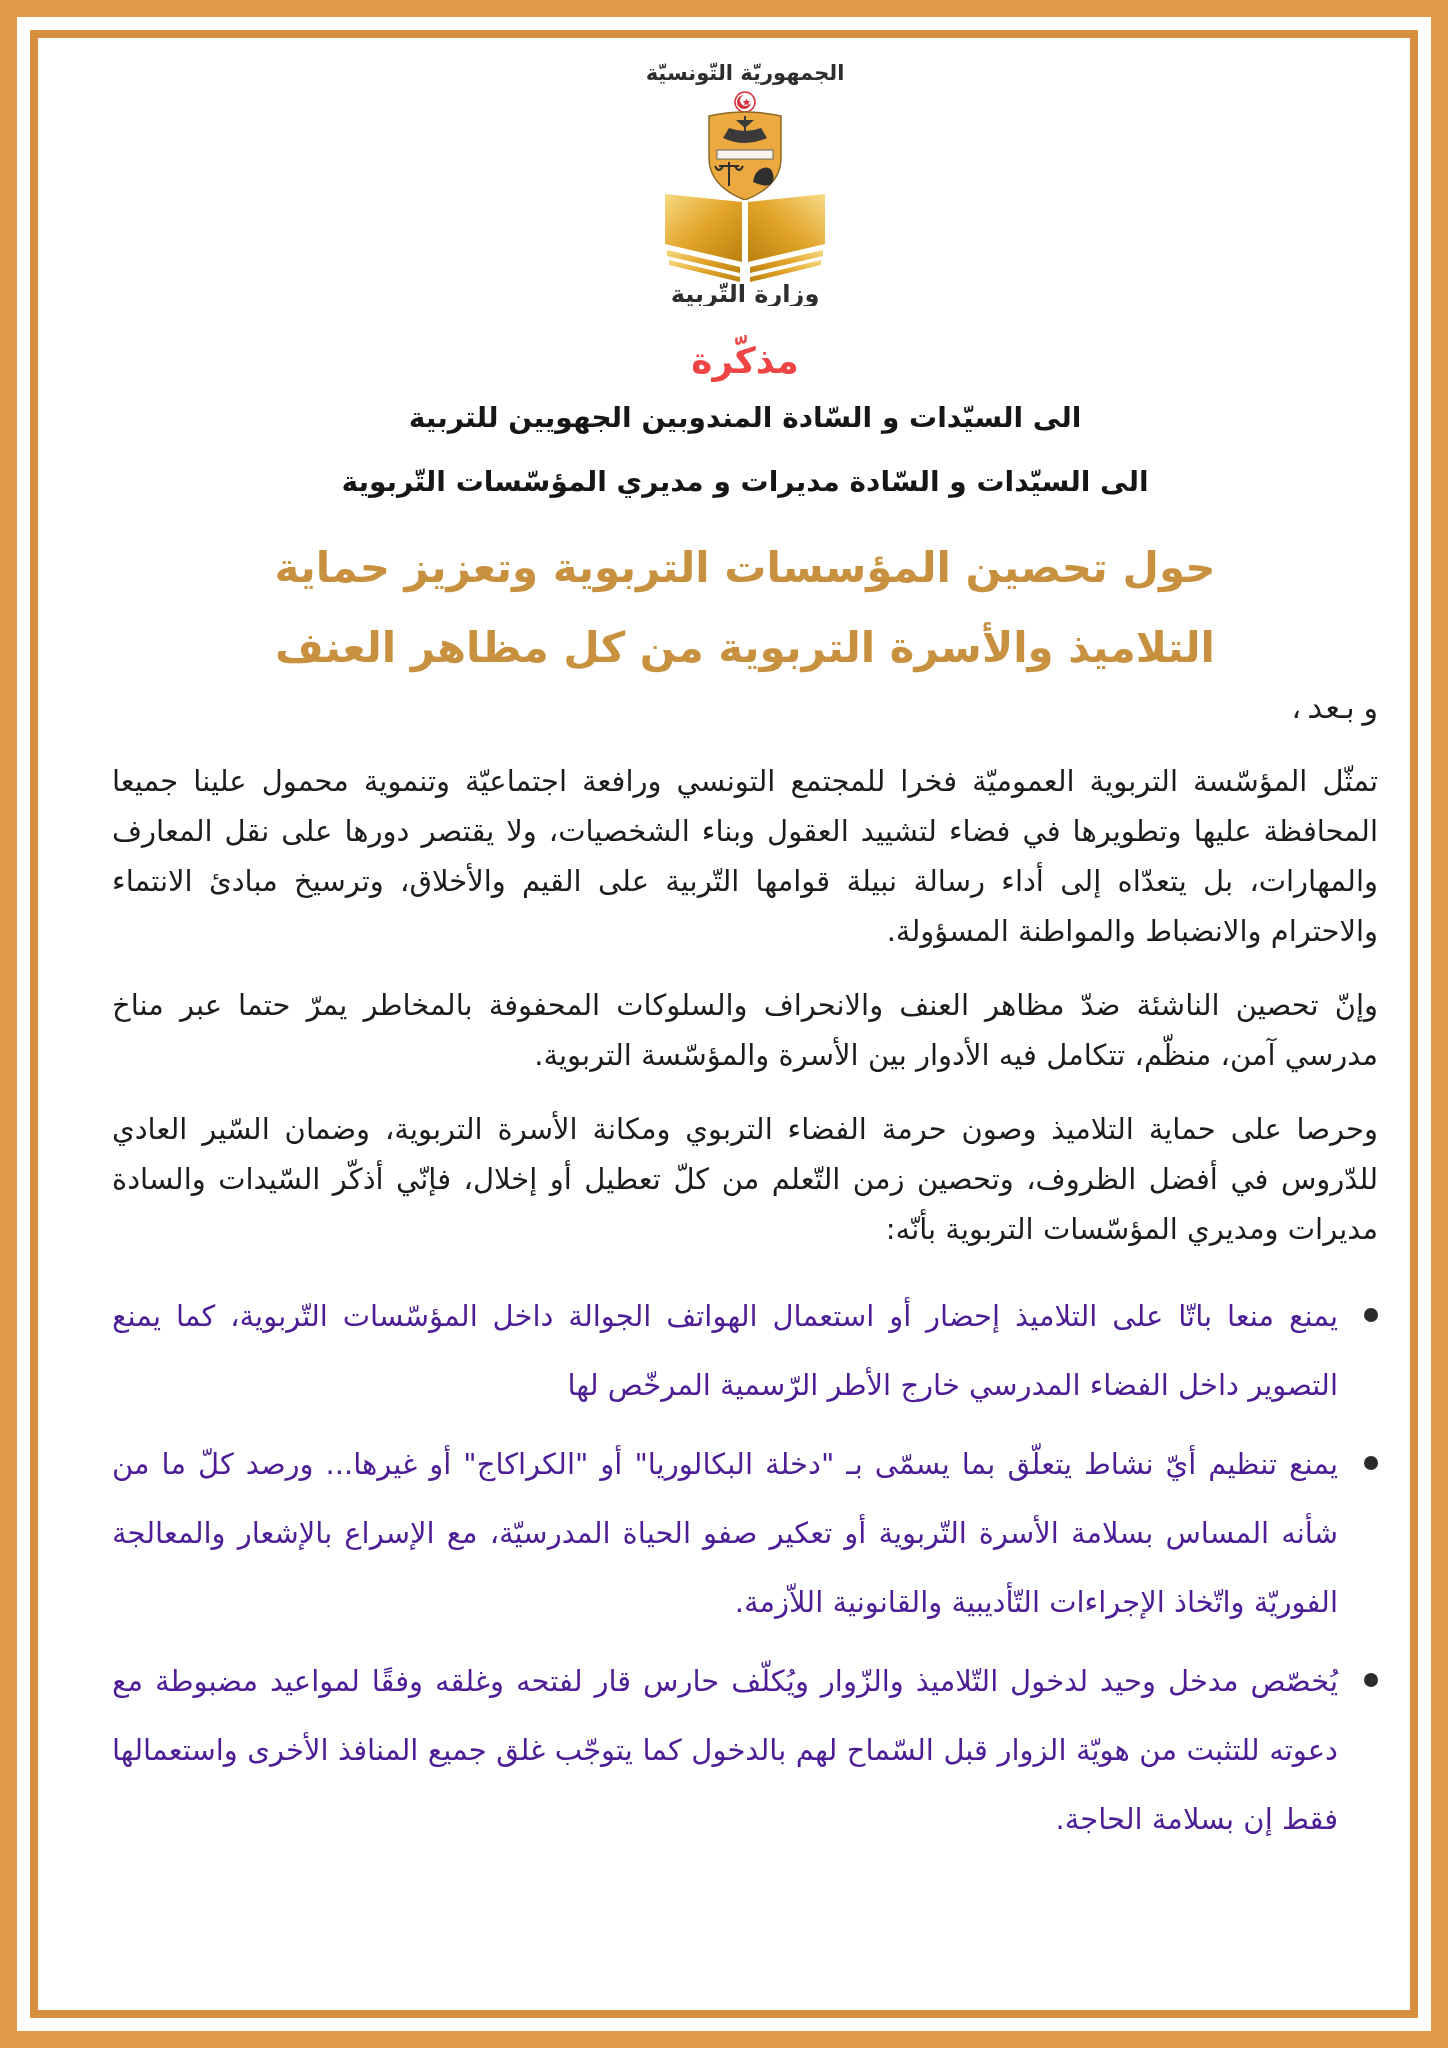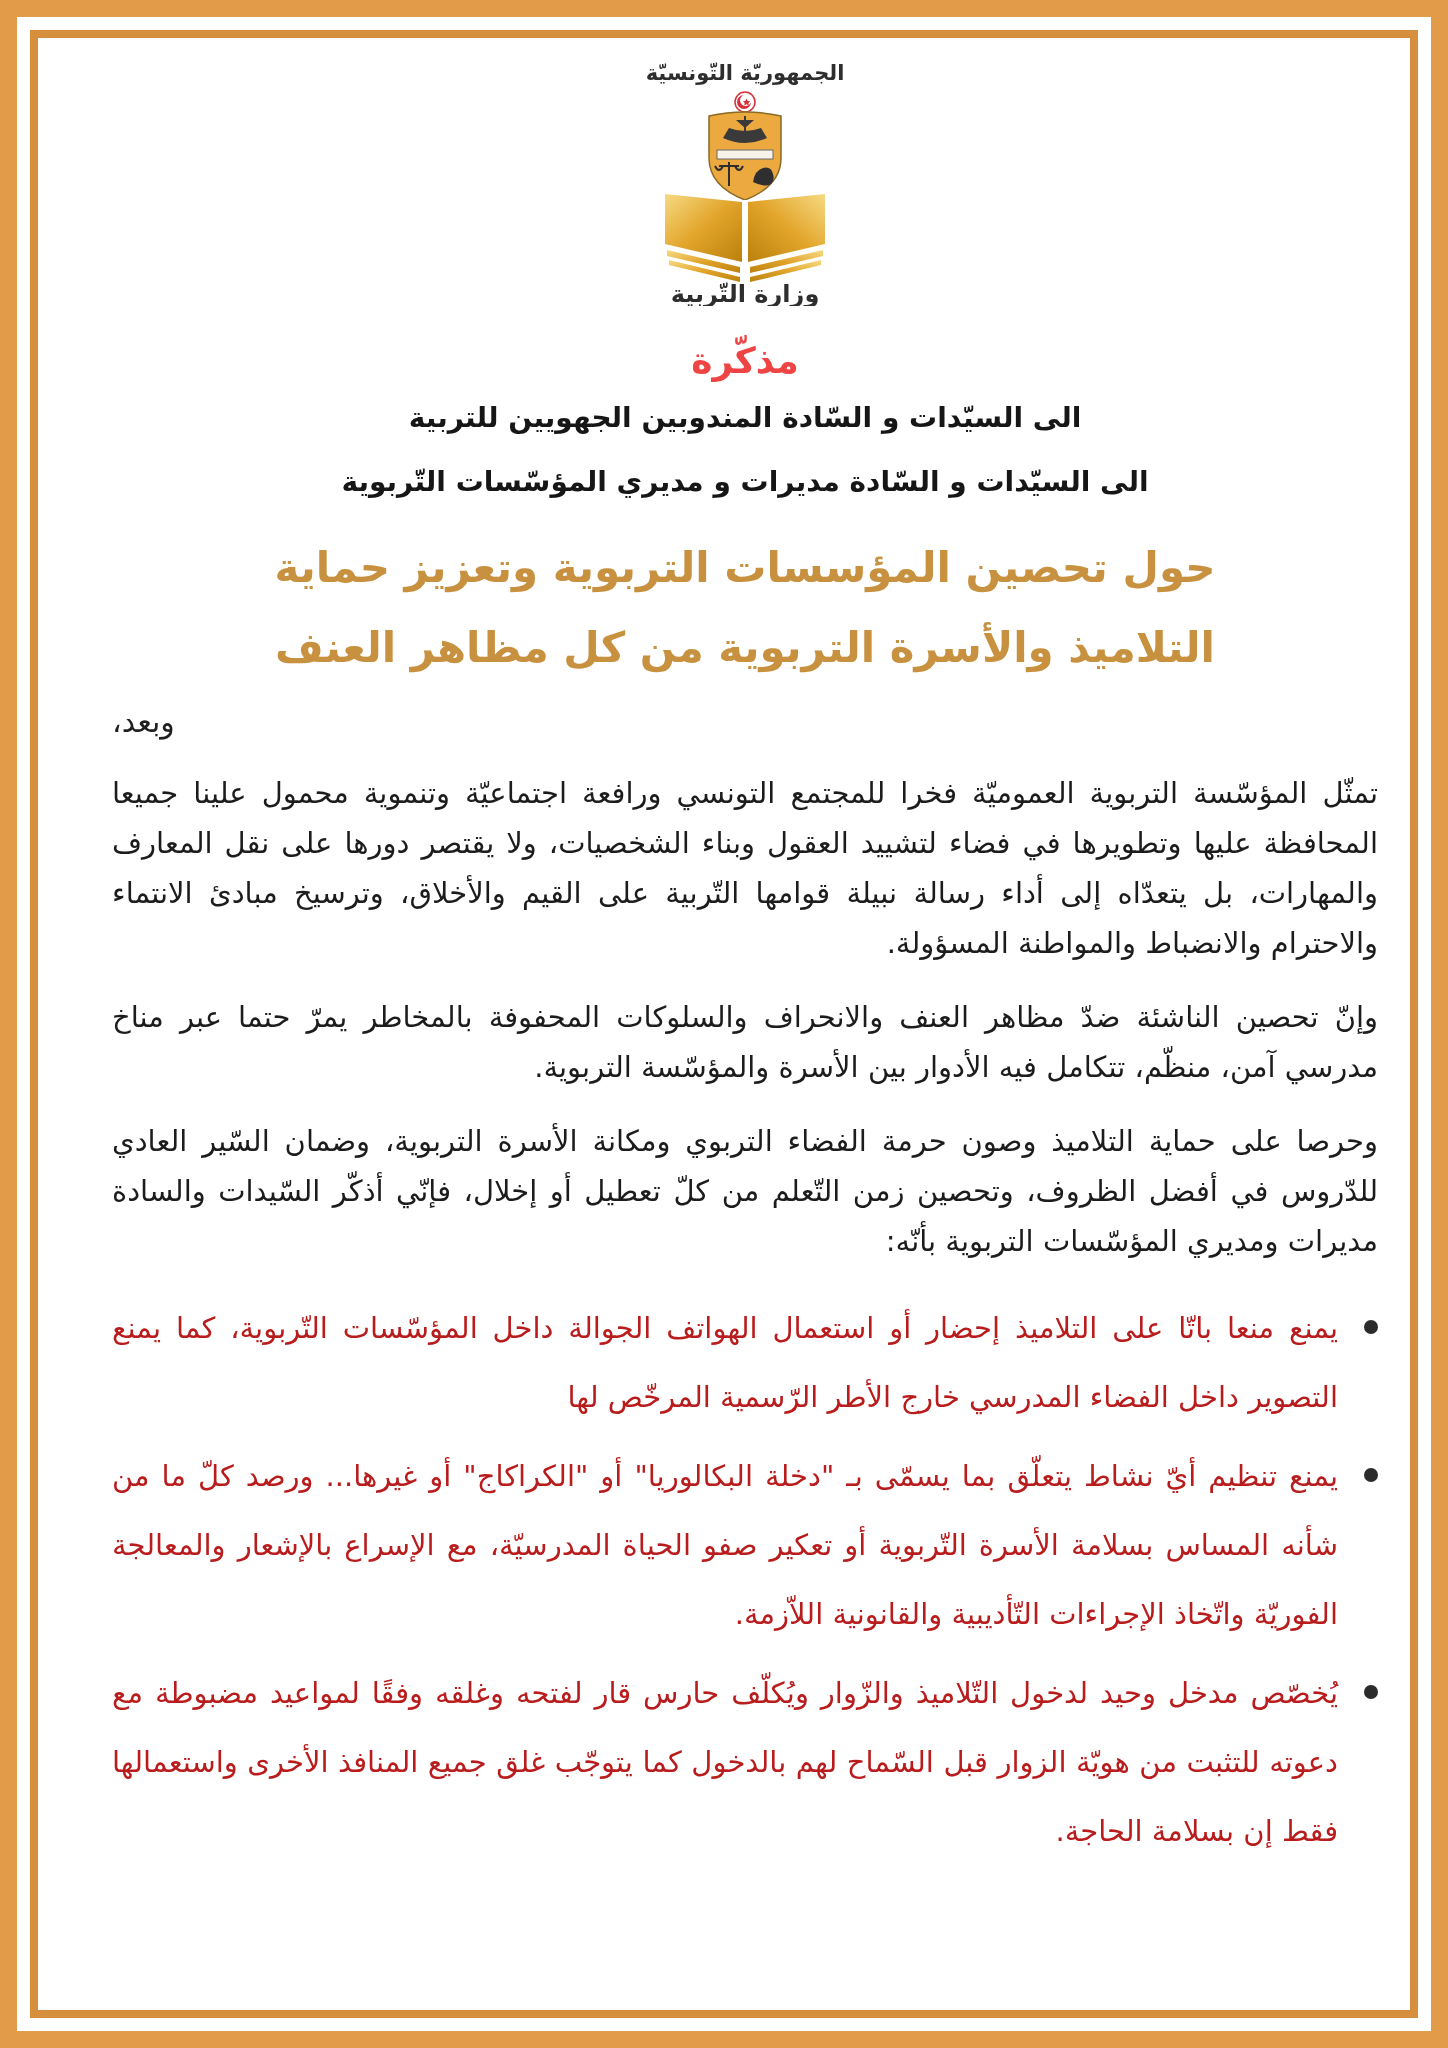--- a/index.html
+++ b/index.html
@@ -22,35 +22,35 @@
   }
   .recipient{
     text-align:center;font-size:28px;font-weight:700;color:#161616;
     line-height:64px;
   }
   .subject{
     text-align:center;font-size:42px;font-weight:700;color:#C8913F;
     line-height:80px;margin-top:14px;
   }
   .salutation{
-    text-align:left;font-size:30px;color:#1f1f1f;line-height:44px;margin-top:12px;
+    text-align:right;font-size:30px;color:#1f1f1f;line-height:44px;margin-top:0;font-family:Liberation Mono, monospace;
   }
   .para{
     font-size:29px;line-height:50px;text-align:justify;text-justify:inter-word;
     margin:24px 0 0 0;color:#1c1c1c;
   }
   .bullets{margin-top:28px;}
   .bullet{display:flex;gap:26px;margin-top:10px;}
   .bullet-dot{
     width:14px;height:14px;border-radius:50%;background:#2b2b2b;
     flex:0 0 auto;margin-top:26px;
   }
   .bullet-text{
     flex:1;font-size:29px;line-height:69px;text-align:justify;
-    text-justify:inter-word;color:#b91c1c;
+    text-justify:inter-word;color:#4c1d95;
   }
   .svg-callig{font-family:"DejaVu Sans",sans-serif;font-weight:700;fill:#2e2e2e;}
 </style>
 </head>
 <body>
 
 <div class="frame-outer"></div>
 <div class="frame-gap"></div>
 <div class="frame-inner"></div>
 

